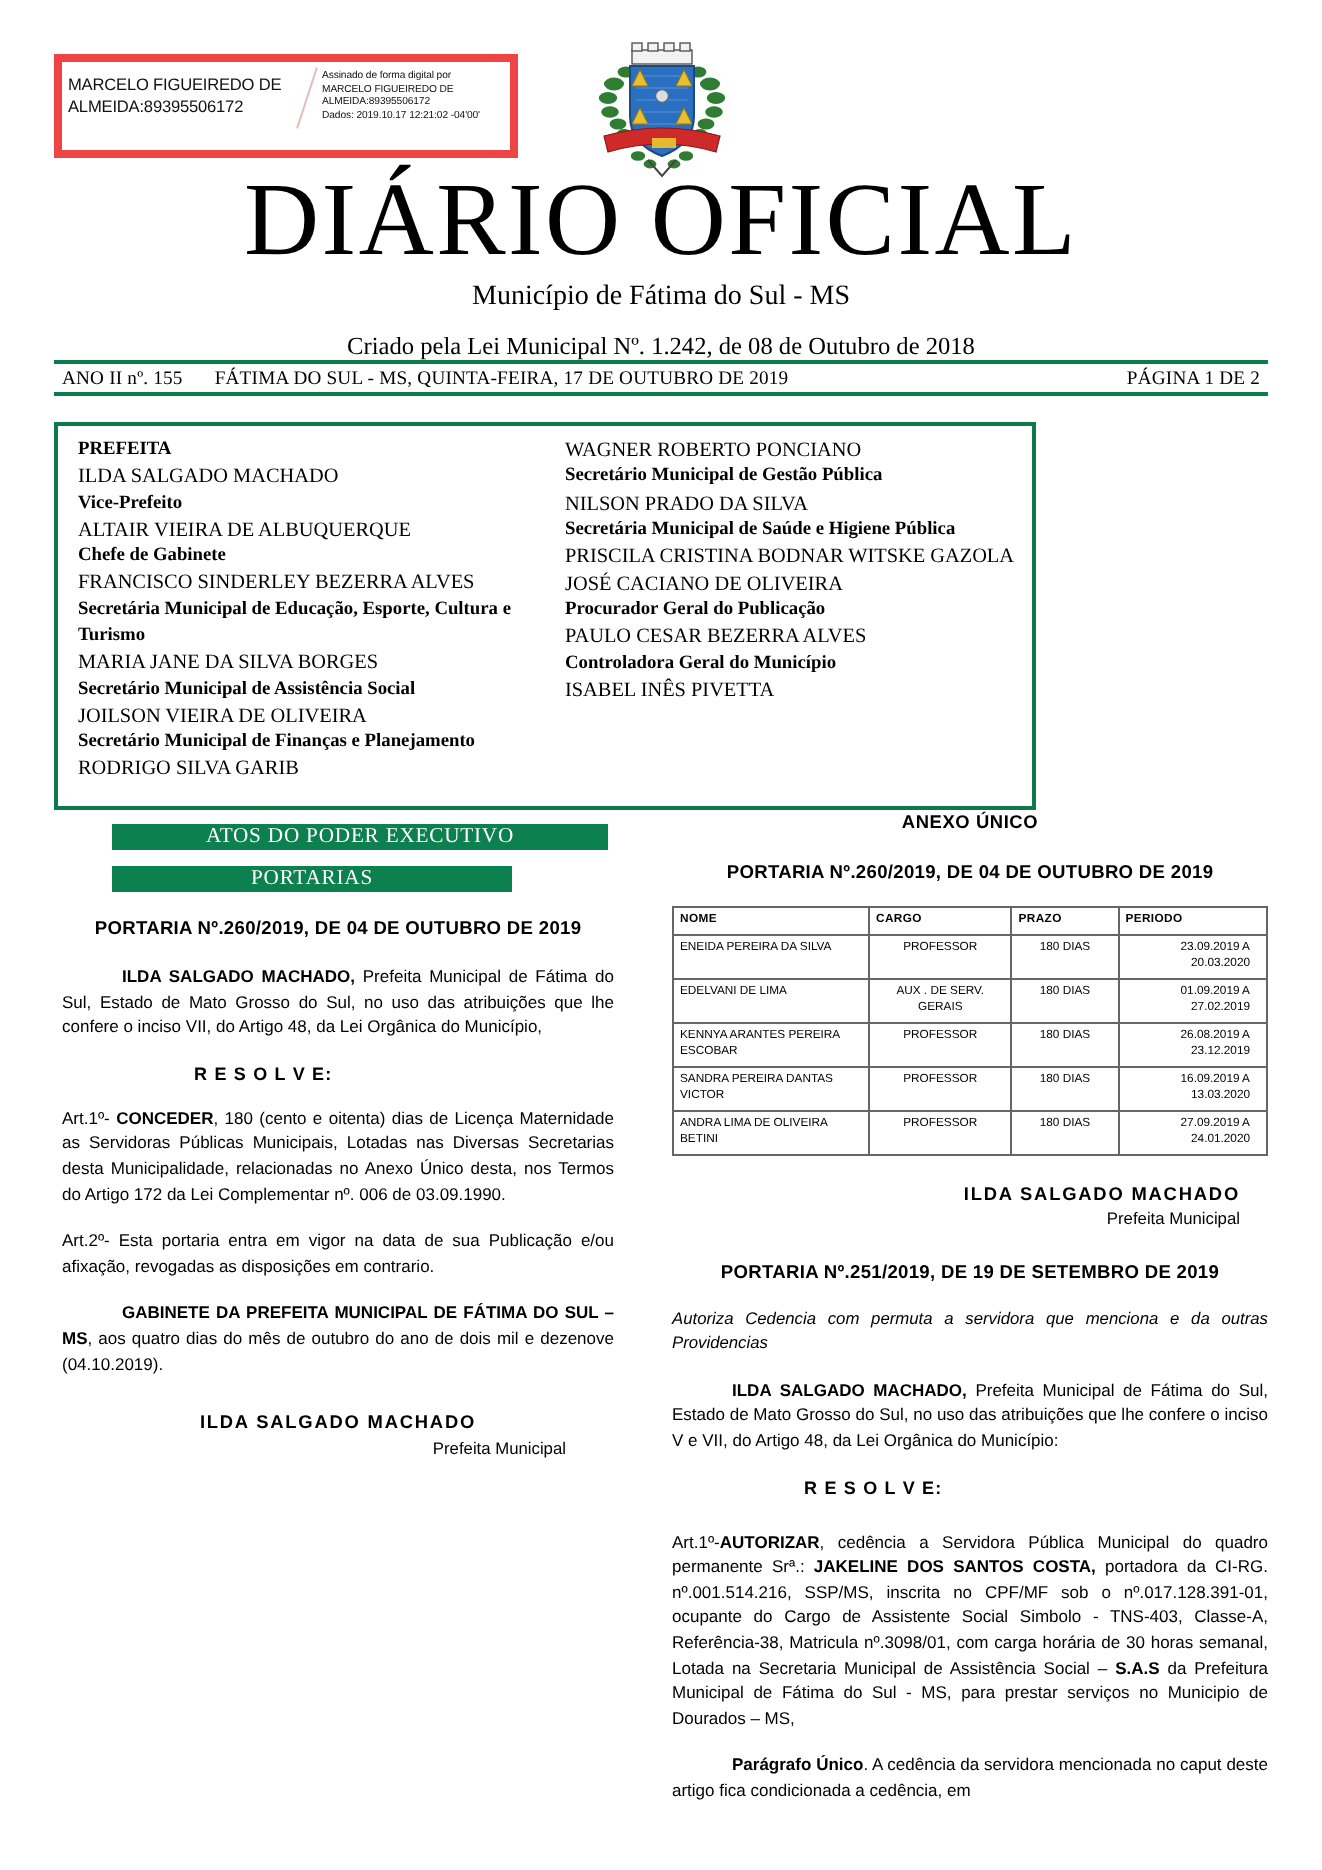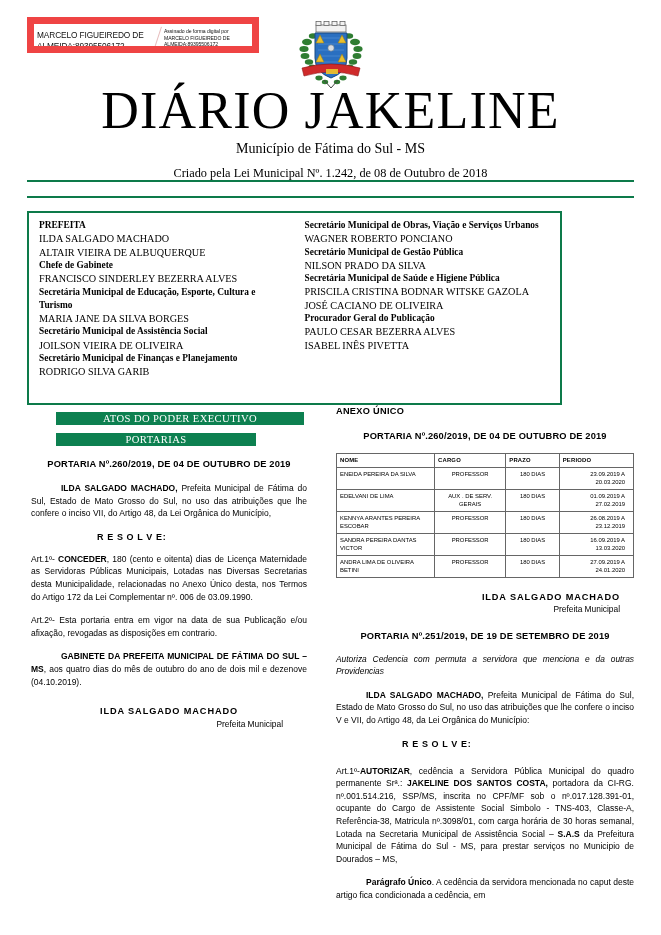--- a/index.html
+++ b/index.html
@@ -21,25 +21,25 @@
   .page {
     width: 661px;
     height: 935px;
     position: relative;
     padding: 0;
   }
 
   
   .sig-row {
     position: absolute;
-    top: 17px;
+    top: 27px;
     left: 27px;
     width: 232px;
-    height: 36px;
-    border: 7px solid #ef4444;
+    height: 52px;
+    border: 4px solid #ef4444;
     display: flex;
     align-items: stretch;
     background: #fff;
     overflow: hidden;
   }
   .sig-name {
     flex: 0 0 128px;
     font-family: "Liberation Sans", sans-serif;
     font-size: 8.3px;
     line-height: 11px;
@@ -131,21 +131,21 @@
   }
   .anobar .ano   { padding-left: 4px; white-space: nowrap; }
   .anobar .mid   { padding-left: 16px; white-space: nowrap; }
   .anobar .pag   { margin-left: auto; padding-right: 4px; white-space: nowrap; }
 
   
   .officials {
     position: absolute;
     top: 211px;
     left: 27px;
-    width: 535px;
+    width: 491px;
     height: 194px;
     border: 2px solid #0d7a4a;
     display: flex;
     padding: 6px 0 0 0;
     background: #fff;
   }
   .officials .col {
     flex: 1;
     padding: 0 6px 0 10px;
   }
@@ -205,21 +205,21 @@
   .h-center {
     text-align: center;
     font-family: "Liberation Sans", sans-serif;
     font-weight: bold;
     font-size: 9.3px;
     line-height: 13px;
     letter-spacing: 0.15px;
     margin: 0 0 0 0;
   }
   .h-anexo {
-    text-align: left;
+    text-align: center;
     font-family: "Liberation Sans", sans-serif;
     font-weight: bold;
     font-size: 9.2px;
     line-height: 13px;
     letter-spacing: 0.3px;
     margin: 0;
   }
   .ementa {
     font-family: "Liberation Sans", sans-serif;
     font-style: italic;
@@ -378,52 +378,58 @@
         <ellipse cx="23" cy="60" rx="3.6" ry="2.4"></ellipse>
           <ellipse cx="47" cy="60" rx="3.6" ry="2.4"></ellipse>
         <ellipse cx="29" cy="64" rx="3.2" ry="2.2"></ellipse>
           <ellipse cx="41" cy="64" rx="3.2" ry="2.2"></ellipse>
       </g>
       <path d="M28 62 L35 70 L42 62" fill="none" stroke="#444" stroke-width="1"></path>
     </svg>
   </div>
 
   <div class="masthead">
-    <div class="doc-title">DIÁRIO JAKELINE</div>
+    <div class="doc-title">DIÁRIO OFICIAL</div>
     <div class="doc-sub">Município de Fátima do Sul - MS</div>
     <div class="doc-law">Criado pela Lei Municipal Nº. 1.242, de 08 de Outubro de 2018</div>
   </div>
 
   <div class="rule top"></div>
+  <div class="anobar">
+    <span class="ano">ANO II nº. 155</span>
+    <span class="mid">FÁTIMA DO SUL - MS, QUINTA-FEIRA, 17 DE OUTUBRO DE 2019</span>
+    <span class="pag">PÁGINA 1 DE 2</span>
+  </div>
   <div class="rule bot"></div>
 
   <div class="officials">
     <div class="col left">
       <div class="role">PREFEITA</div>
       <div class="person">ILDA SALGADO MACHADO</div>
+      <div class="role">Vice-Prefeito</div>
       <div class="person">ALTAIR VIEIRA DE ALBUQUERQUE</div>
       <div class="role">Chefe de Gabinete</div>
       <div class="person">FRANCISCO SINDERLEY BEZERRA ALVES</div>
       <div class="role">Secretária Municipal de Educação, Esporte, Cultura e Turismo</div>
       <div class="person">MARIA JANE DA SILVA BORGES</div>
       <div class="role">Secretário Municipal de Assistência Social</div>
       <div class="person">JOILSON VIEIRA DE OLIVEIRA</div>
       <div class="role">Secretário Municipal de Finanças e Planejamento</div>
       <div class="person">RODRIGO SILVA GARIB</div>
     </div>
     <div class="col right">
-      <div class="role">Secretário Municipal de Obras, Viação e Serviços Urbanos</div>
       <div class="person">WAGNER ROBERTO PONCIANO</div>
       <div class="role">Secretário Municipal de Gestão Pública</div>
       <div class="person">NILSON PRADO DA SILVA</div>
       <div class="role">Secretária Municipal de Saúde e Higiene Pública</div>
       <div class="person">PRISCILA CRISTINA BODNAR WITSKE GAZOLA</div>
       <div class="person">JOSÉ CACIANO DE OLIVEIRA</div>
       <div class="role">Procurador Geral do Publicação</div>
       <div class="person">PAULO CESAR BEZERRA ALVES</div>
+      <div class="role">Controladora Geral do Município</div>
       <div class="person">ISABEL INÊS PIVETTA</div>
     </div>
   </div>
 
   <div class="banner banner-atos">ATOS DO PODER EXECUTIVO</div>
   <div class="banner banner-port">PORTARIAS</div>
 
   <div class="col-left">
     <div class="h-center">PORTARIA Nº.260/2019, DE 04 DE OUTUBRO DE 2019</div>
 

